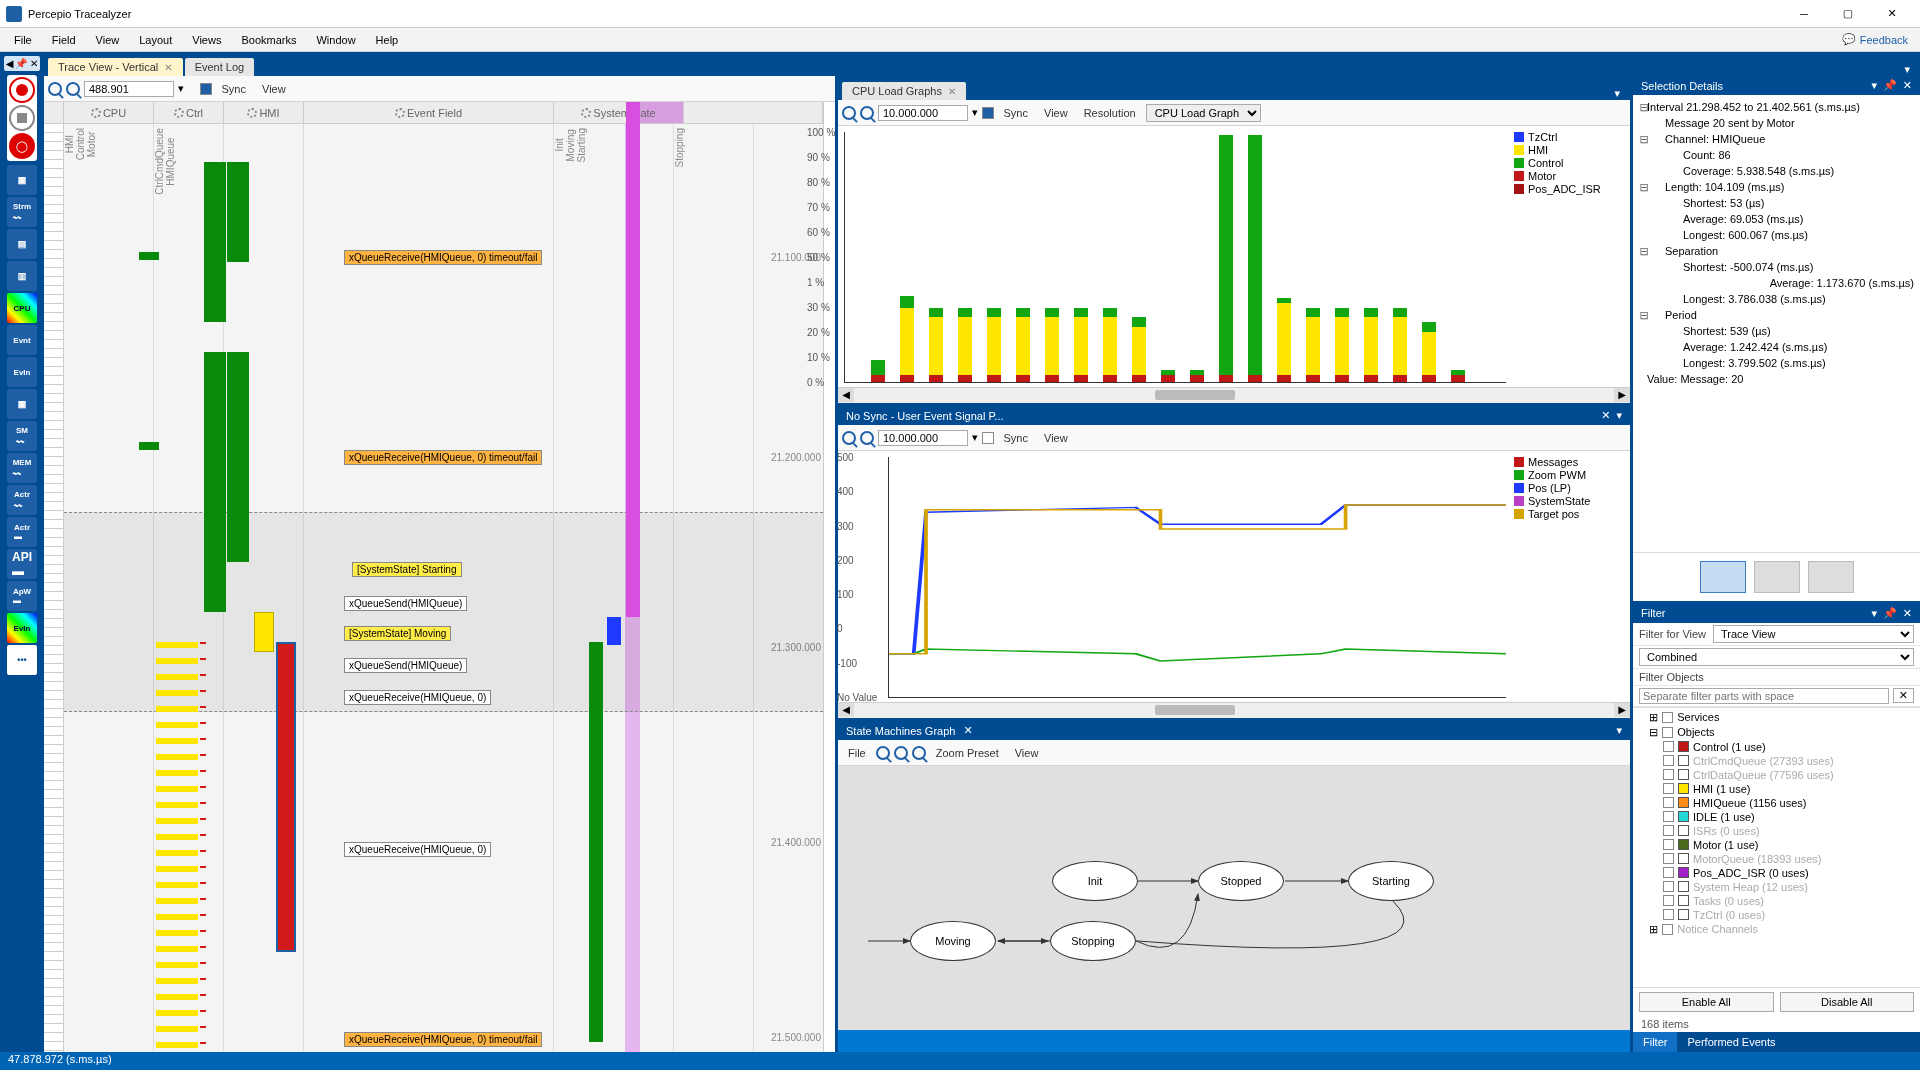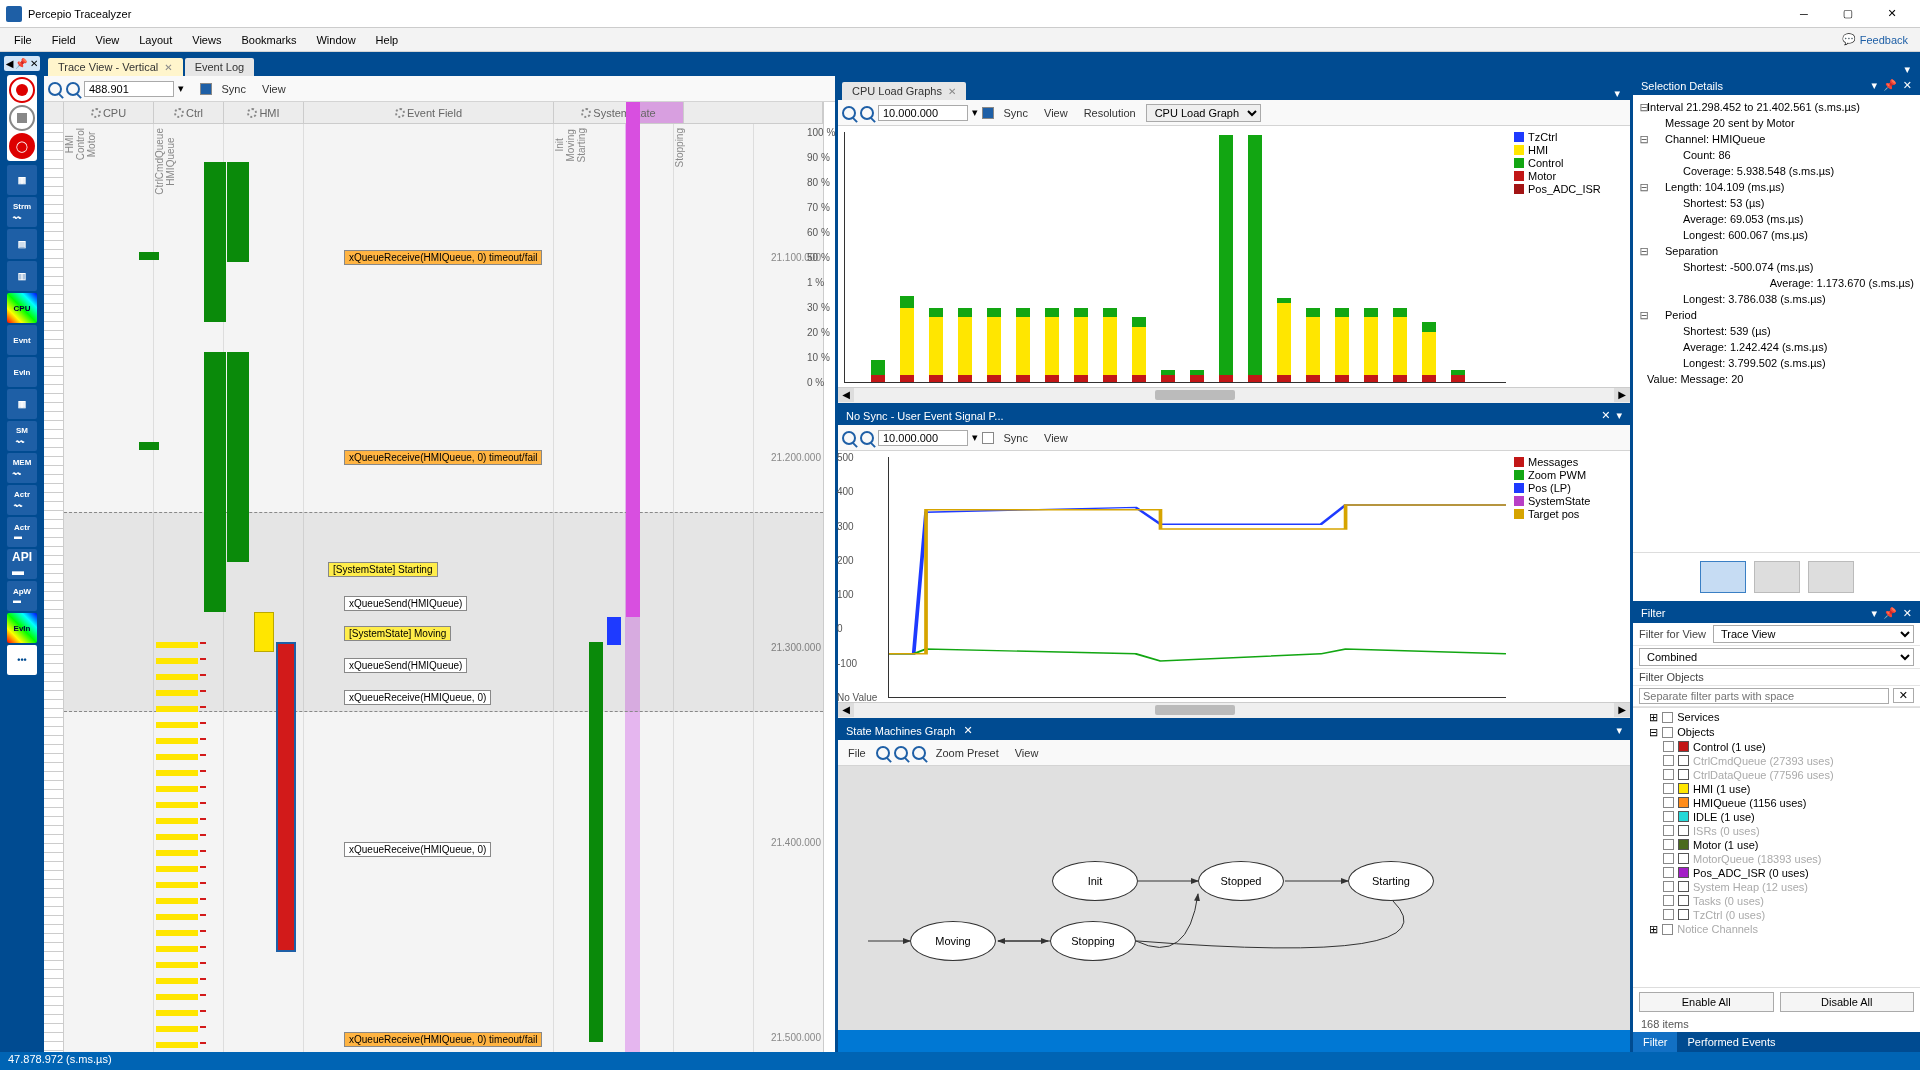--- a/index.html
+++ b/index.html
@@ -262,21 +262,21 @@
           <div class="bar" style="left:563px;top:515px;width:14px;height:28px;background:#1e3aff;"></div>
 
           <div class="bar" style="left:582px;top:0;width:14px;height:515px;background:#d84fe0;"></div>
           <div class="bar" style="left:545px;top:540px;width:14px;height:400px;background:#0a8a0a;"></div>
 
           <div style="position:absolute;left:112px;top:540px;width:42px;bottom:0;background:repeating-linear-gradient(to bottom,#ffe600 0,#ffe600 6px,transparent 6px,transparent 16px);"></div>
           <div style="position:absolute;left:156px;top:540px;width:6px;bottom:0;background:repeating-linear-gradient(to bottom,#d21a1a 0,#d21a1a 2px,transparent 2px,transparent 16px);"></div>
 
           <div class="ev-lbl orange" style="left:300px;top:148px">xQueueReceive(HMIQueue, 0) timeout/fail</div>
           <div class="ev-lbl orange" style="left:300px;top:348px">xQueueReceive(HMIQueue, 0) timeout/fail</div>
-          <div class="ev-lbl yellow" style="left:284px;top:460px">[SystemState] Starting</div>
+          <div class="ev-lbl yellow" style="left:308px;top:460px">[SystemState] Starting</div>
           <div class="ev-lbl" style="left:300px;top:494px">xQueueSend(HMIQueue)</div>
           <div class="ev-lbl yellow" style="left:300px;top:524px">[SystemState] Moving</div>
           <div class="ev-lbl" style="left:300px;top:556px">xQueueSend(HMIQueue)</div>
           <div class="ev-lbl" style="left:300px;top:588px">xQueueReceive(HMIQueue, 0)</div>
           <div class="ev-lbl" style="left:300px;top:740px">xQueueReceive(HMIQueue, 0)</div>
           <div class="ev-lbl orange" style="left:300px;top:930px">xQueueReceive(HMIQueue, 0) timeout/fail</div>
         </div>
       </div>
 
       <div class="right-stack">

